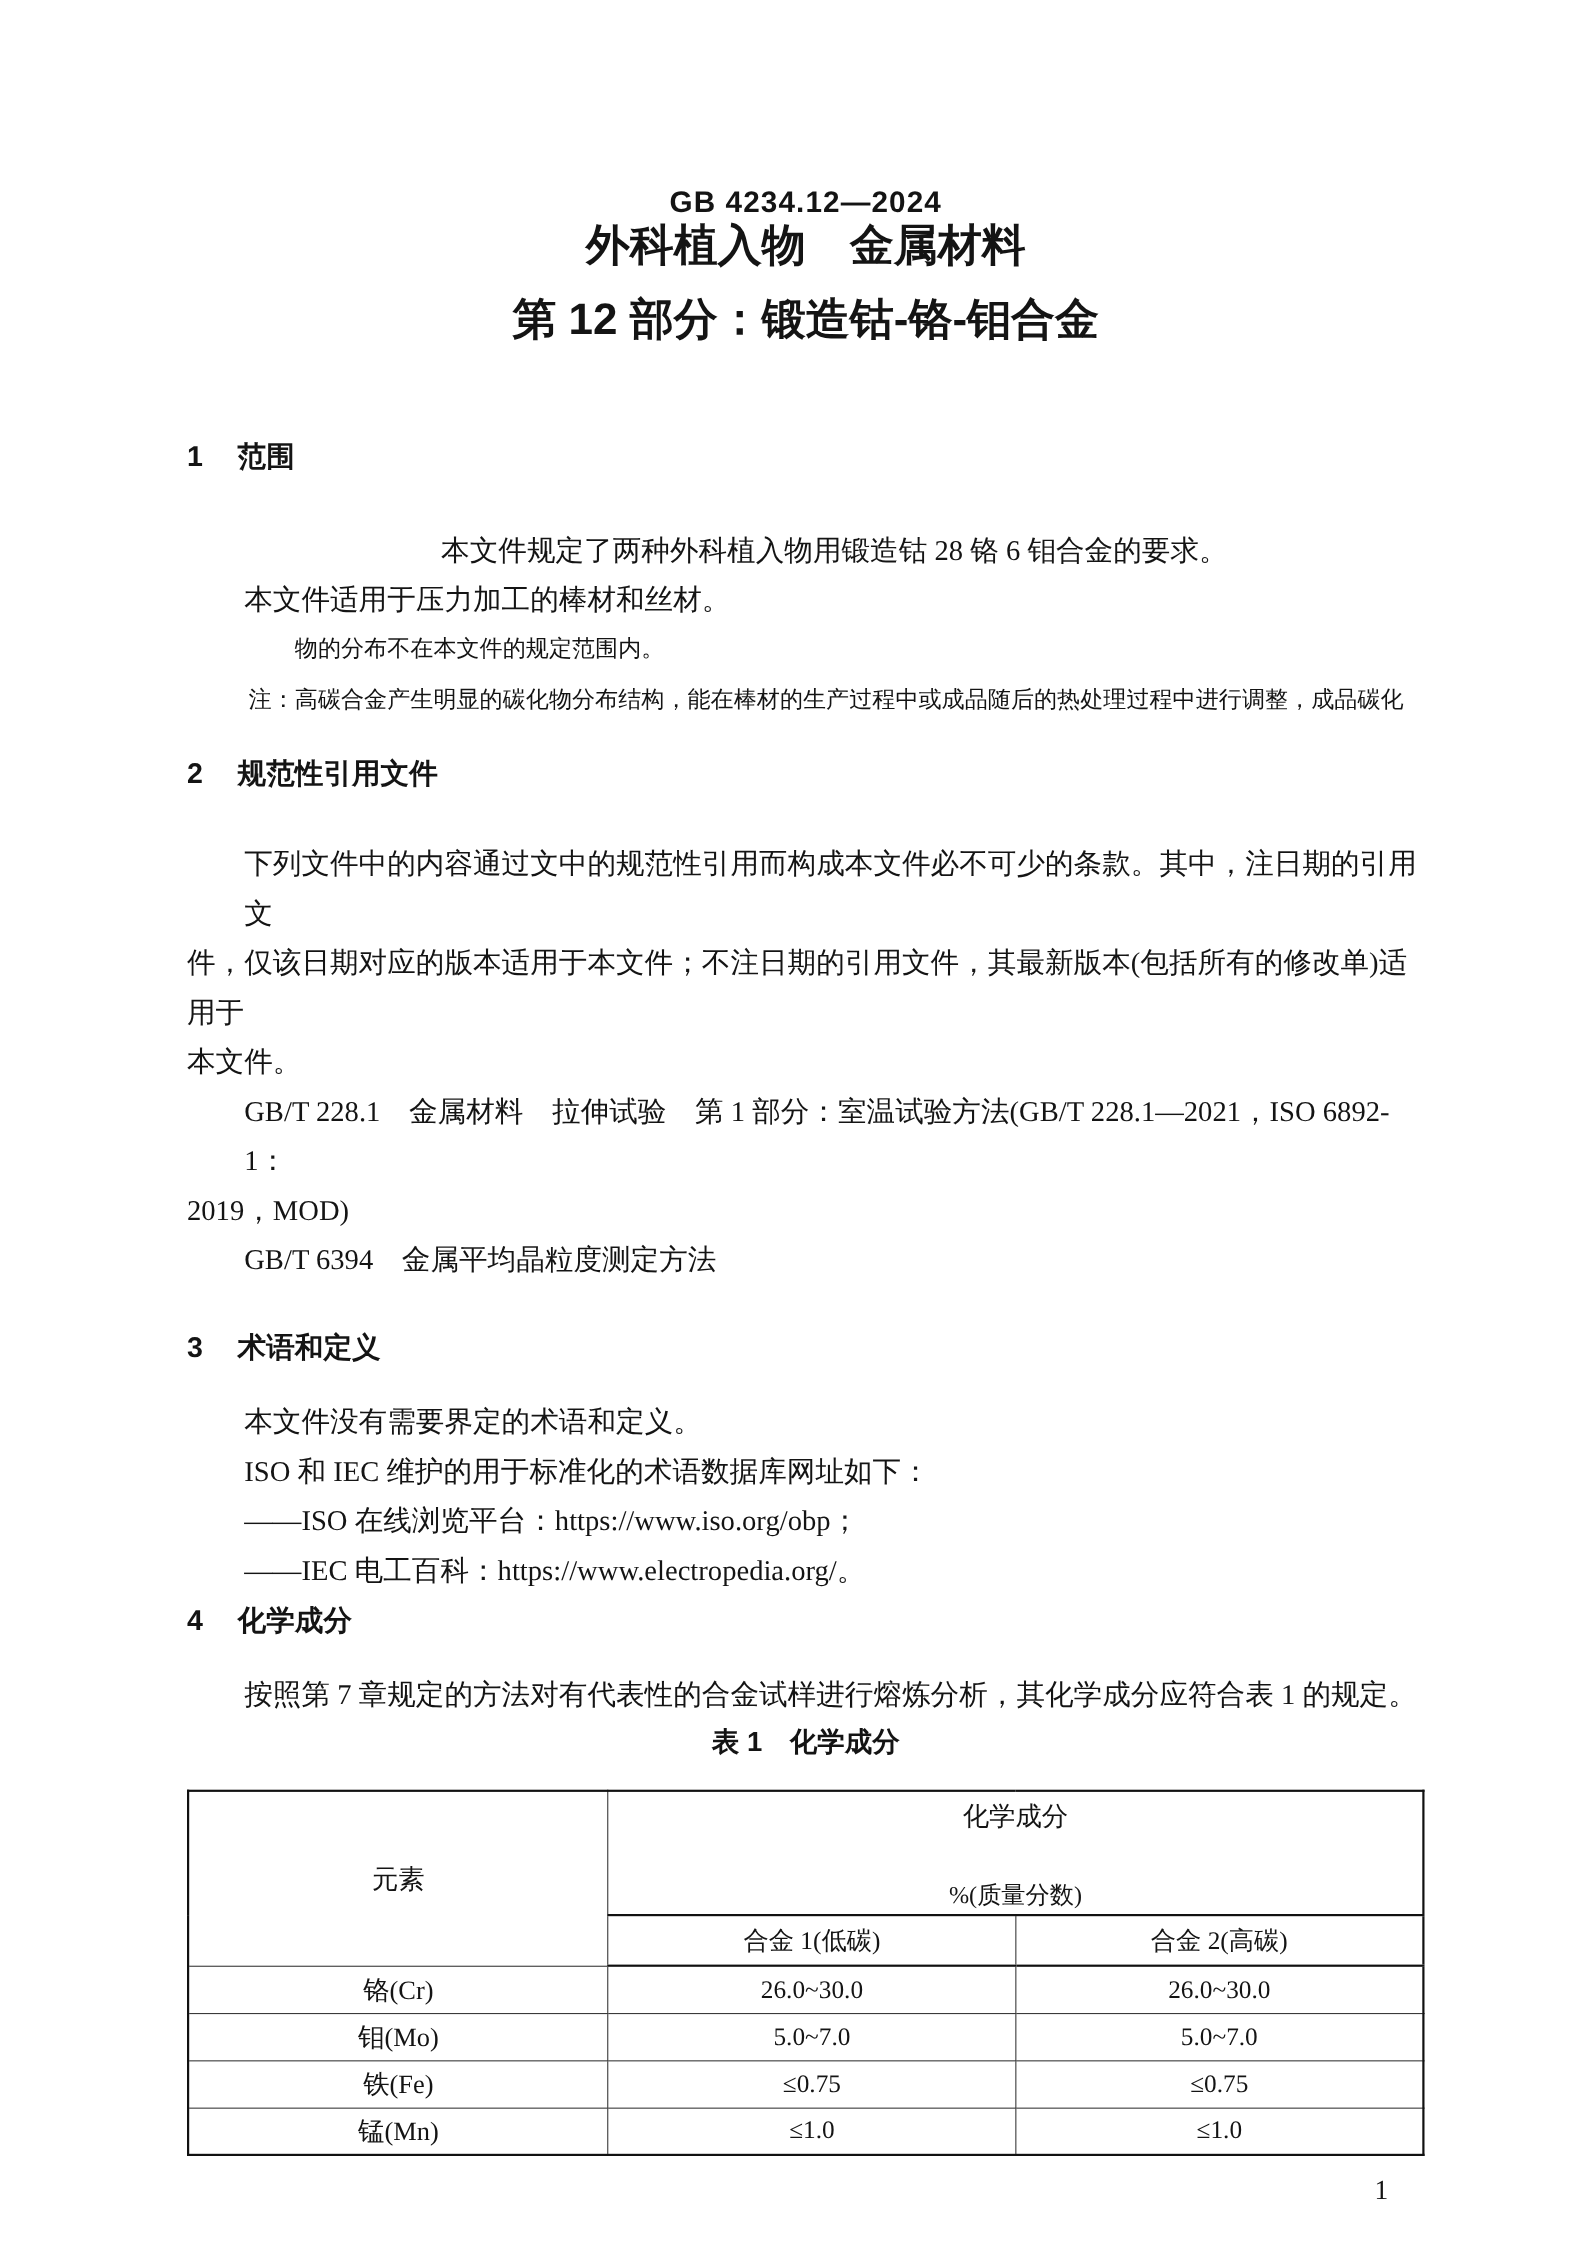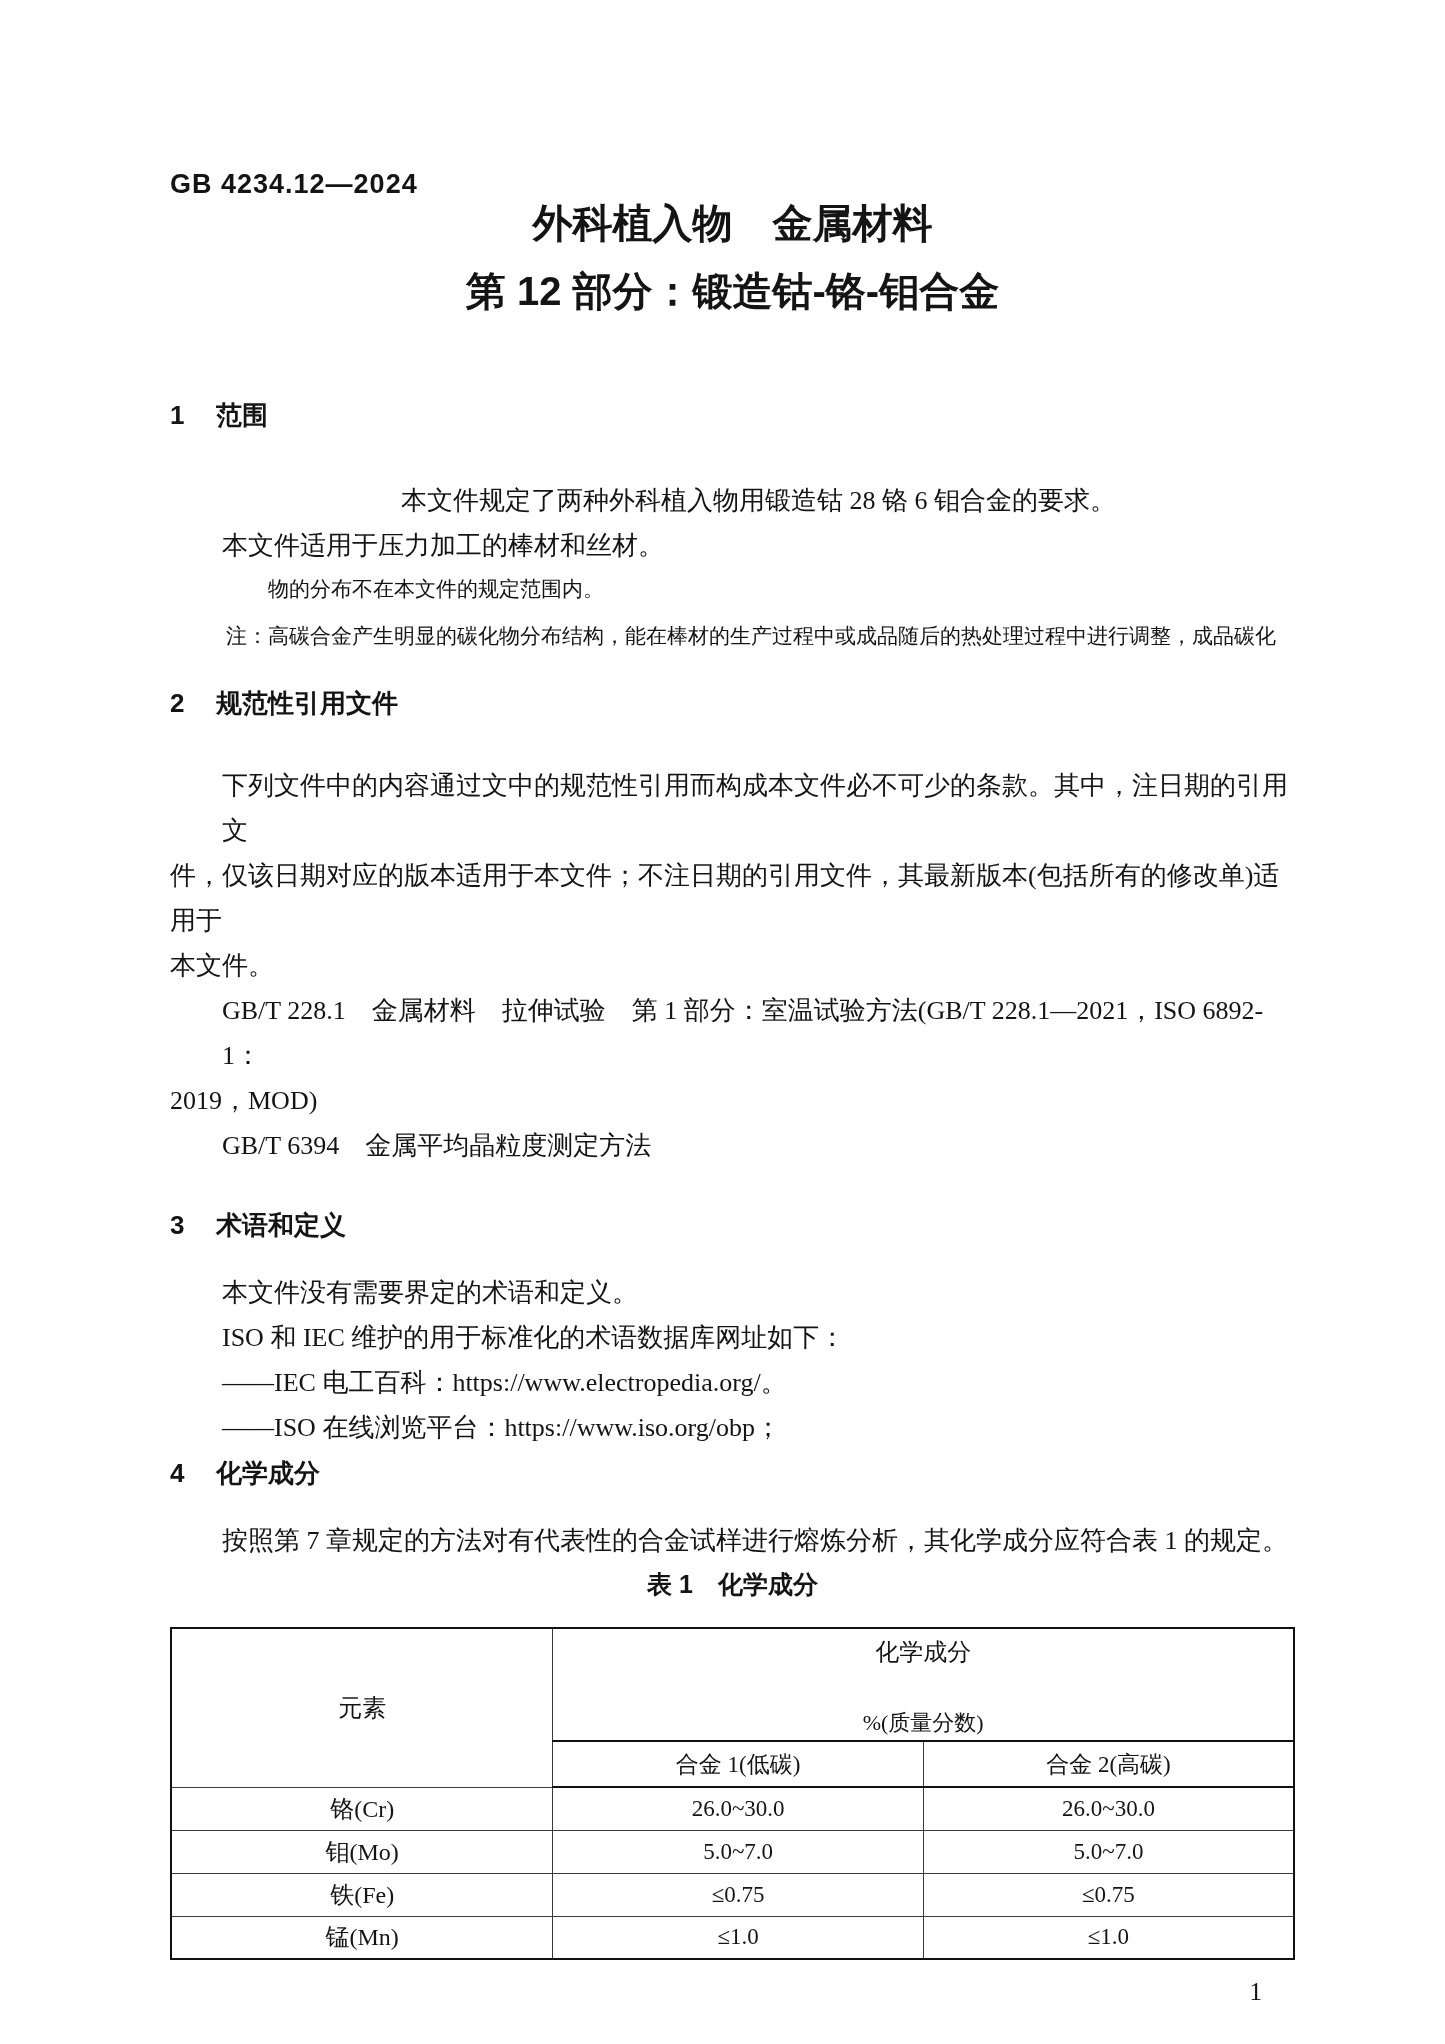--- a/index.html
+++ b/index.html
@@ -9,21 +9,21 @@
     width:1445px; height:2044px;
     background:#ffffff;
     color:#141414;
     font-family:"Liberation Serif","DejaVu Serif",serif;
     overflow:hidden;
   }
   .content { position:absolute; left:170px; top:0; width:1125px; }
 
   .header-code {
     margin-top:168px;
-    text-align:left;
+    text-align:center;
     font-family:"Liberation Sans","DejaVu Sans",sans-serif;
     font-weight:bold;
     font-size:27px; line-height:32px;
     letter-spacing:1px;
   }
 
   .doc-title {
     text-align:center;
     font-family:"Liberation Sans","DejaVu Sans",sans-serif;
     font-weight:bold;
@@ -115,22 +115,22 @@
     <p class="bl">本文件。</p>
     <p class="bl ind">GB/T 228.1　金属材料　拉伸试验　第 1 部分：室温试验方法(GB/T 228.1—2021，ISO 6892-1：</p>
     <p class="bl">2019，MOD)</p>
     <p class="bl ind">GB/T 6394　金属平均晶粒度测定方法</p>
 
     <div class="sec-h sh3">
       <span class="num">3</span><span>术语和定义</span>
     </div>
     <p class="bl ind mt30">本文件没有需要界定的术语和定义。</p>
     <p class="bl ind">ISO 和 IEC 维护的用于标准化的术语数据库网址如下：</p>
+    <p class="bl ind">——ISO 在线浏览平台：https://www.iso.org/obp；</p>
     <p class="bl ind">——IEC 电工百科：https://www.electropedia.org/。</p>
-    <p class="bl ind">——ISO 在线浏览平台：https://www.iso.org/obp；</p>
 
     <div class="sec-h sh4">
       <span class="num">4</span><span>化学成分</span>
     </div>
     <p class="bl ind mt30">按照第 7 章规定的方法对有代表性的合金试样进行熔炼分析，其化学成分应符合表 1 的规定。</p>
 
     <div class="tbl-caption">表 1　化学成分</div>
 
     <table class="chem">
       <colgroup>

